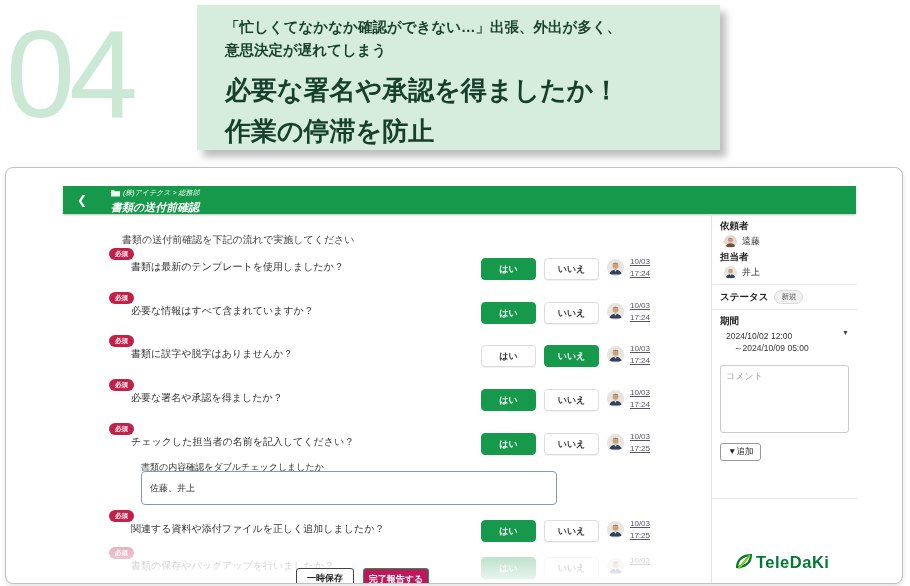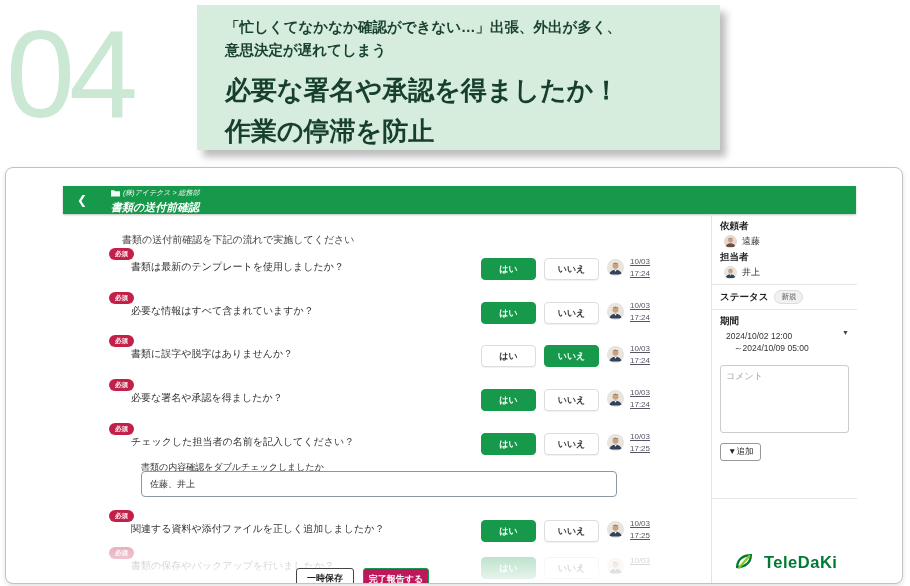--- a/index.html
+++ b/index.html
@@ -39,22 +39,22 @@
   .byes{left:418px;} .bno{left:481px;}
   .btn.on{background:#16994a;color:#fff;border:1px solid #16994a;}
   .btn.off{background:#fff;color:#333;border:1px solid #ddd;box-shadow:0 1px 1px rgba(0,0,0,.06);}
   .avatar{position:absolute;left:544px;top:11px;width:17px;height:17px;border-radius:50%;
     overflow:hidden;background:#e8e4de;display:inline-block;}
   .avatar svg{display:block;width:100%;height:100%;}
   .ts{position:absolute;left:567px;top:8px;font-size:8px;color:#556;line-height:1.45;
     text-decoration:underline;cursor:pointer;}
   .row.faded{opacity:.38;}
   .sub-label{position:absolute;left:78px;top:247px;font-size:9px;color:#333;}
-  .name-input{position:absolute;left:78px;top:257px;width:476px;height:26px;border:1px solid #8a9aa5;
-    border-radius:4px;font-size:9px;padding:8px 8px;box-sizing:border-box;color:#333;font-family:inherit;}
+  .name-input{position:absolute;left:78px;top:257px;width:416px;height:26px;border:1px solid #8a9aa5;
+    border-radius:4px;font-size:9px;padding:16px 8px;box-sizing:border-box;color:#333;font-family:inherit;}
   .fadeout{position:absolute;left:0;bottom:0;width:100%;height:42px;z-index:4;pointer-events:none;
     background:linear-gradient(rgba(255,255,255,0),rgba(255,255,255,.85));}
   .float-actions{position:absolute;left:233px;top:354px;z-index:6;display:flex;gap:9px;}
   .btn-save{width:58px;height:21px;background:#fff;border:1px solid #444;border-radius:3px;
     font-size:9px;font-weight:bold;color:#222;cursor:pointer;font-family:inherit;padding:0;}
   .btn-complete{width:66px;height:21px;background:#be185d;border:1px solid #16994a;border-radius:3px;
     font-size:9px;font-weight:bold;color:#fff;cursor:pointer;font-family:inherit;padding:4px;}
 
   
   .sidebar{position:absolute;left:705px;top:46px;width:146px;height:371px;border-left:1px solid #e3e3e3;
@@ -72,21 +72,21 @@
   .chev{position:absolute;right:0;top:14px;font-size:7px;color:#444;cursor:pointer;}
   .comment{width:100%;height:68px;border:1px solid #ccc;border-radius:3px;font-size:9px;
     padding:4px 5px;box-sizing:border-box;resize:none;margin-top:4px;font-family:inherit;color:#333;}
   .comment::placeholder{color:#9aa0a6;}
   .add-btn{margin-top:8px;font-size:8.5px;padding:2px 7px;background:#fff;border:1px solid #999;
     border-radius:3px;cursor:pointer;font-family:inherit;color:#222;}
   .sb-bottom-div{border:none;border-top:1px solid #e6e6e6;margin:37px -8px 0;}
 
   
   .logo{position:absolute;left:728px;top:384px;height:17px;overflow:hidden;display:flex;
-    align-items:flex-start;gap:10px;}
+    align-items:flex-start;gap:2px;}
   .logo-text{font-size:16.5px;font-weight:800;color:#007a33;letter-spacing:.5px;line-height:20px;}
 </style>
 </head>
 <body>
 
 <div class="hero-number">04</div>
 <div class="hero-box">
   <p class="hero-problem"><span>「忙しくてなかなか確認ができない…」出張、外出が多く、</span><br><span>意思決定が遅れてしまう</span></p>
   <h1 class="hero-title"><span>必要な署名や承認を得ましたか！</span><br><span>作業の停滞を防止</span></h1>
 </div>

